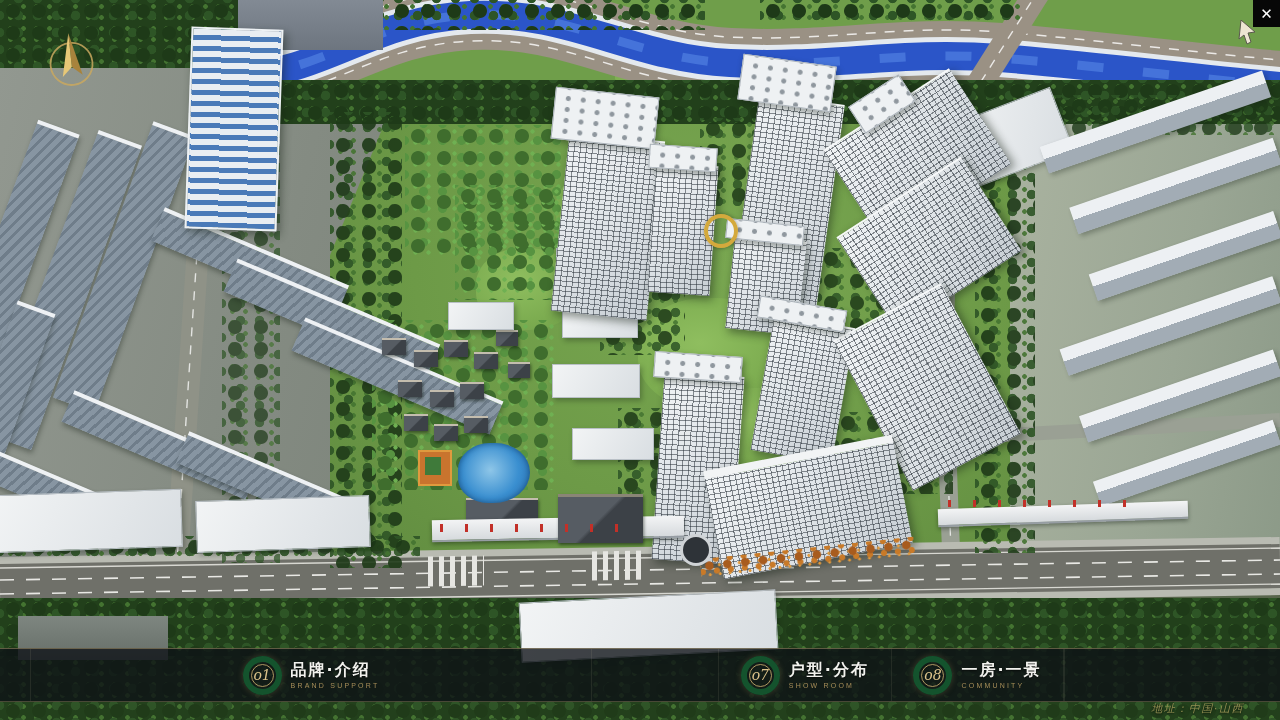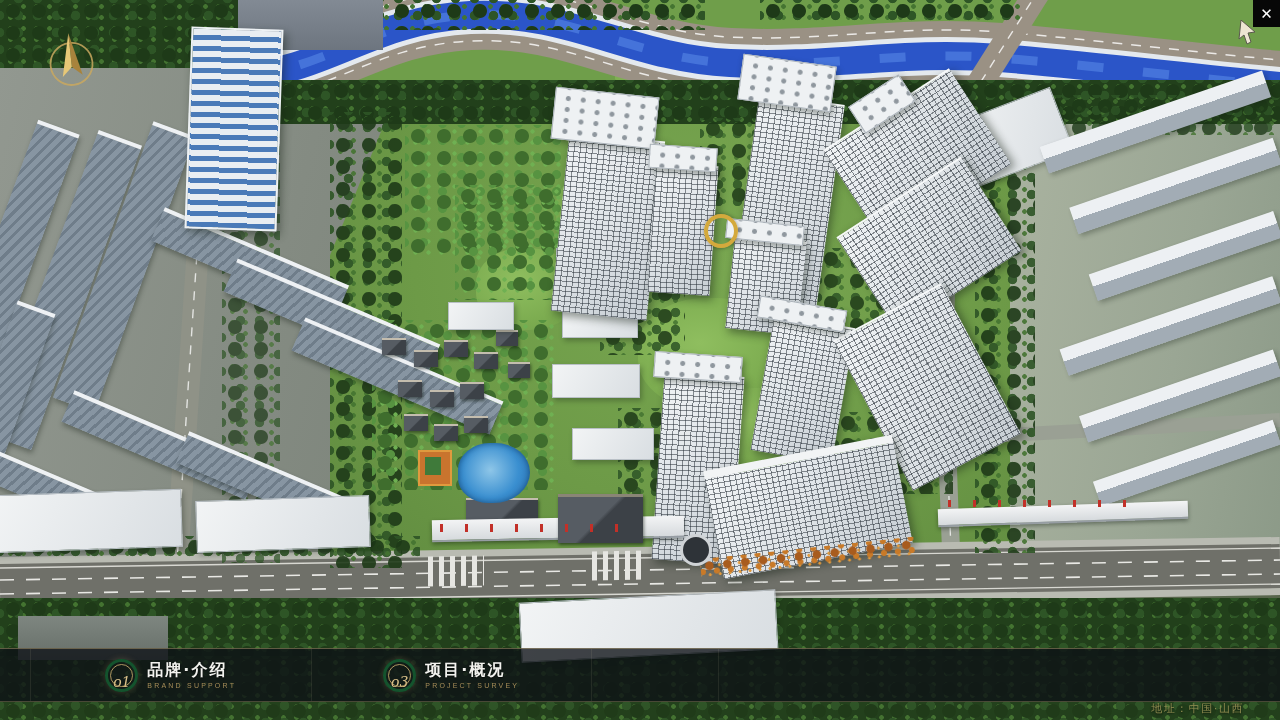--- a/index.html
+++ b/index.html
@@ -67,40 +67,40 @@
     font-family:"DejaVu Sans",sans-serif;z-index:40;}
   .bottombar{left:0;top:648px;width:1280px;height:52px;z-index:30;
     background:rgba(13,17,22,.78);
     border-top:1px solid rgba(176,157,112,.5);border-bottom:1px solid rgba(176,157,112,.35);
     display:flex;align-items:stretch;}
   .nav-group{display:flex;flex:1;}
   .nav-group.left{padding-left:30px;}
   .nav-item{flex:1;display:flex;align-items:center;justify-content:center;gap:9px;
     border-right:1px solid rgba(210,200,170,.10);cursor:pointer;}
   .nav-item:first-child{border-left:1px solid rgba(210,200,170,.10);}
-  .badge{position:relative;width:27px;height:27px;border:3px solid #14532d;border-radius:50%;
-    display:flex;align-items:flex-end;justify-content:center;flex:none;
+  .badge{position:relative;width:27px;height:27px;border:6px solid #14532d;border-radius:50%;
+    display:flex;align-items:center;justify-content:center;flex:none;
     box-shadow:0 0 6px rgba(200,170,100,.25);}
   .badge::after{content:"";position:absolute;inset:2px;border:1px solid rgba(200,171,109,.85);border-radius:50%;}
   .badge span{font-family:"DejaVu Serif",serif;font-style:italic;font-size:14px;color:#dcc38b;line-height:1;}
   .labels{display:flex;flex-direction:column;align-items:flex-start;}
   .zh{color:#f2f2ee;font-size:16px;font-weight:bold;letter-spacing:2px;line-height:1.1;
       text-shadow:0 1px 2px rgba(0,0,0,.7);font-family:"DejaVu Sans",sans-serif;}
   .en{color:#a68d58;font-size:7px;letter-spacing:2.2px;margin-top:3px;white-space:nowrap;}
   .nav-spacer{width:126px;flex:none;}
   .nav-filler{flex:1.25;border-left:1px solid rgba(210,200,170,.10);}
   .logo-panel{left:577px;top:630px;width:127px;height:85px;z-index:35;
     background:linear-gradient(#141a21 0%,#0a0e13 70%);
     border:1px solid #8a744a;box-shadow:0 0 0 3px #0a0e13,0 3px 10px rgba(0,0,0,.7);
     display:flex;flex-direction:column;align-items:center;justify-content:center;cursor:pointer;}
   .logo-zh{color:#d9bd82;font-size:21px;font-weight:bold;letter-spacing:7px;text-indent:7px;
     font-family:"DejaVu Serif","DejaVu Sans",serif;margin-top:3px;text-shadow:0 1px 3px #000;}
   .logo-en{color:#8a744a;font-size:6px;letter-spacing:1.5px;transform:scale(.75);margin-top:1px;white-space:nowrap;}
   .address{right:36px;top:701px;color:rgba(158,152,88,.9);font-size:11px;letter-spacing:1.5px;
-    z-index:31;text-shadow:0 1px 2px rgba(0,0,0,.6);}
+    z-index:31;text-shadow:0 1px 2px rgba(0,0,0,.6);font-style:italic;}
   svg{display:block;}
 </style>
 </head>
 <body>
 
 <div class="stage">
 
   <div class="abs ground-left" style="left:0;top:65px;width:470px;height:510px;"></div>
   <div class="abs ground-center" style="left:330px;top:88px;width:690px;height:492px;"></div>
   <div class="abs ground-right" style="left:1010px;top:82px;width:270px;height:486px;"></div>
@@ -269,32 +269,41 @@
     <div class="nav-group left">
       <div class="nav-item">
         <div class="badge">
             <span>o1</span>
           </div>
         <div class="labels">
             <span class="zh">品牌·介绍</span>
           <span class="en">BRAND SUPPORT</span>
           </div>
       </div>
-      <div class="nav-item">
-        <div class="badge">
-            <span>o3</span>
-          </div>
-        <div class="labels">
-            <span class="zh">项目·概况</span>
-          <span class="en">PROJECT SURVEY</span>
-          </div>
-      </div>
     </div>
     <div class="nav-spacer"></div>
     <div class="nav-group">
+      <div class="nav-item">
+        <div class="badge">
+            <span>o7</span>
+          </div>
+        <div class="labels">
+            <span class="zh">户型·分布</span>
+          <span class="en">SHOW ROOM</span>
+          </div>
+      </div>
+      <div class="nav-item">
+        <div class="badge">
+            <span>o8</span>
+          </div>
+        <div class="labels">
+            <span class="zh">一房·一景</span>
+          <span class="en">COMMUNITY</span>
+          </div>
+      </div>
       <div class="nav-filler"></div>
     </div>
   </div>
 
 
   <div class="abs address">地址：中国·山西</div>
 
 </div>
 
 </body></html>

